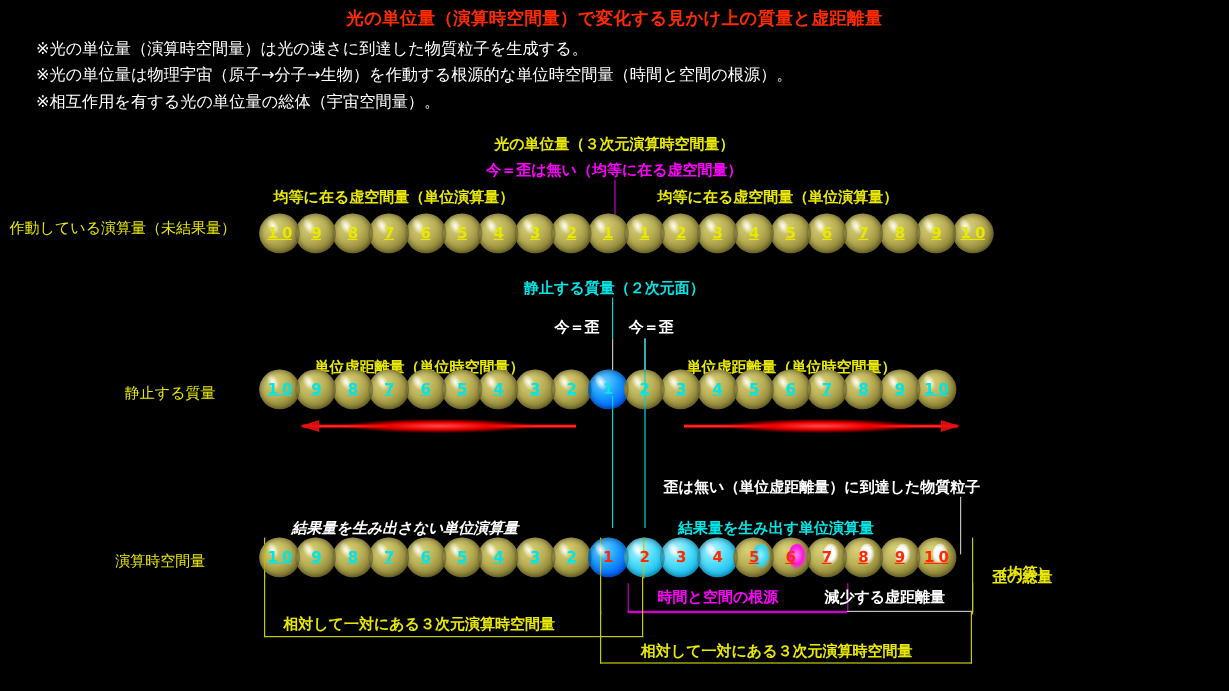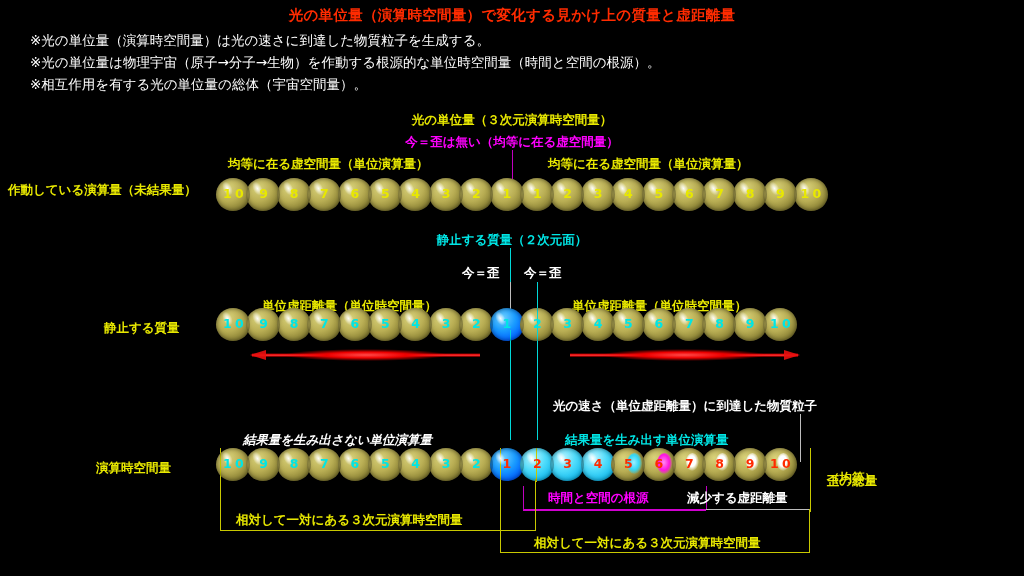--- a/index.html
+++ b/index.html
@@ -19,21 +19,21 @@
   .note{color:#ffffff;font-size:13.5px;left:30px;}
   #note1{top:32px;}
   #note2{top:54px;}
   #note3{top:76px;}
 
   
   .yellowtxt{color:#e8e800;font-size:12.5px;font-weight:700;}
   .magentatxt{color:#ff00ff;font-size:12.5px;font-weight:700;}
   .cyantxt{color:#00e5e5;font-size:12.5px;font-weight:700;}
   .whitetxt{color:#ffffff;font-size:12.5px;font-weight:700;}
-  .rowlabel{color:#e8e800;font-size:12.5px;font-weight:700;}
+  .rowlabel{color:#e8e800;font-size:12.5px;font-weight:400;}
 
   
   .row{position:absolute;height:34px;}
   .sph{
     position:absolute;width:34px;height:33px;border-radius:50%;
     display:flex;align-items:center;justify-content:center;
     font-size:12.5px;font-weight:700;line-height:1;
     box-sizing:border-box;
   }
   .sph span{position:relative;z-index:3;letter-spacing:-0.5px;}
@@ -43,20 +43,21 @@
     transform:rotate(-28deg);
     background:radial-gradient(ellipse at 50% 50%,rgba(255,255,255,.95),rgba(255,255,255,0) 70%);
   }
   .sph::after{ 
     content:"";position:absolute;z-index:1;inset:0;border-radius:50%;
     box-shadow:inset 0 0 5px rgba(0,0,0,.55);
   }
   .gold{
     background:radial-gradient(circle at 36% 30%, #d9d27a 0%, #b9ae54 42%, #8d8436 72%, #5e5820 100%);
     color:#e8e800;
+    text-decoration:underline;
   }
   .gold.cyn{color:#00e5e5;}
   .gold.red{color:#ff2b00;}
   .blue{
     background:radial-gradient(circle at 38% 30%, #6fd0ff 0%, #1a9cff 40%, #0060ff 75%, #0030b0 100%);
     color:#ff2b00;
   }
   .blue.cyn{color:#00e5e5;}
   .cyan{
     background:radial-gradient(circle at 38% 30%, #b9f4ff 0%, #4fdcfb 40%, #16bdf0 75%, #0a7fae 100%);
@@ -264,21 +265,21 @@
         <span>1 0</span>
       </div>
     </div>
 
   <div class="redarrow left" style="left:252px;top:347px;width:228px;"></div>
   <div class="redarrow right" style="left:570px;top:347px;width:228px;"></div>
 
   <div class="vline cyline" style="left:510px;top:330px;height:110px;"></div>
   <div class="vline cyline" style="left:537px;top:282px;height:158px;"></div>
 
-  <div class="abs whitetxt" style="left:553px;top:398px;">光の速さ（単位虚距離量）に到達した物質粒子</div>
+  <div class="abs whitetxt" style="left:553px;top:398px;">歪は無い（単位虚距離量）に到達した物質粒子</div>
   <div class="vline whline" style="left:800px;top:414px;height:48px;"></div>
 
   <div class="abs whitetxt" style="left:243px;top:432px;font-style:italic;">結果量を生み出さない単位演算量</div>
   <div class="abs cyantxt" style="left:565px;top:432px;">結果量を生み出す単位演算量</div>
 
   <div class="abs rowlabel" style="left:96px;top:460px;">演算時空間量</div>
 
   <div class="row" id="row3" style="left: 0px; top: 448px; width: 1024px;">
       <div class="sph gold cyn" style="left: 216px; top: 0px;">
         <span>1 0</span>

